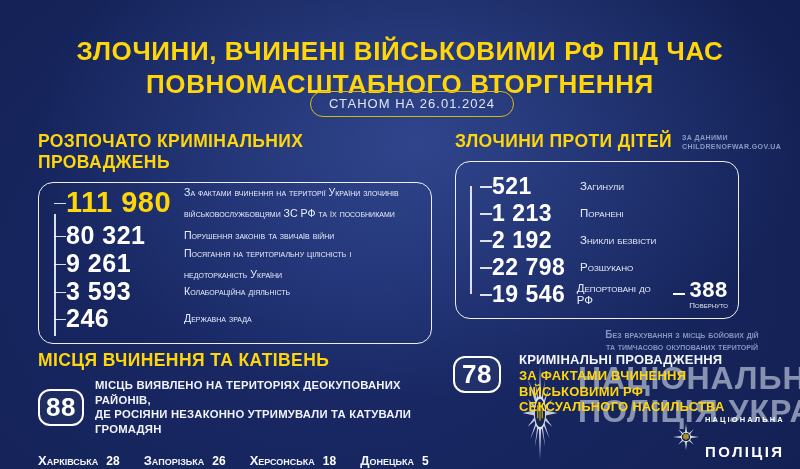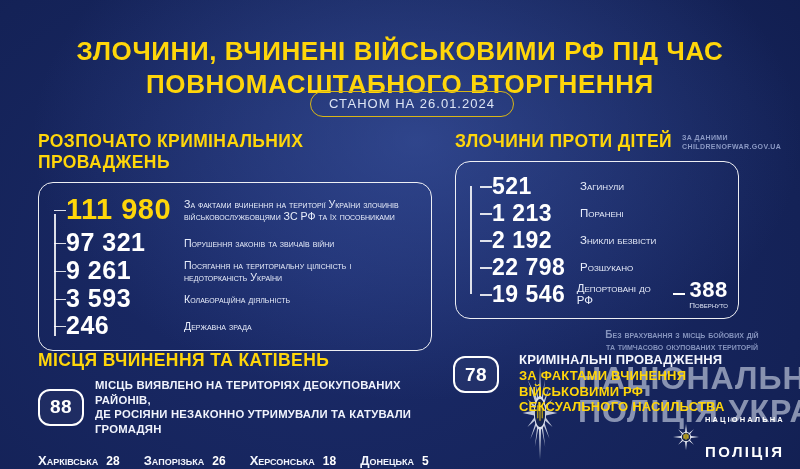--- a/index.html
+++ b/index.html
@@ -36,28 +36,28 @@
     font-weight: 800; color: #fff; letter-spacing: 0.5px; line-height: 1;
   }
   .crime-num::before {
     content: ""; position: absolute; left: -12px; top: 50%; width: 12px; height: 1.5px;
     background: rgba(255,255,255,0.85);
   }
   .crime-label { font-variant: small-caps; color: #e9eefb; font-weight: 500; }
   .num-yellow { color: #ffd60a; }
 
   
-  .box-left { width: 394px; padding: 13px 12px 11px 27px; }
+  .box-left { width: 394px; padding: 6px 12px 11px 27px; }
   .box-left .bracket { left: 15px; top: 31px; height: 122px; }
   .box-left .crime-num { width: 118px; font-size: 25px; }
   .box-left .row-0 { height: 38px; margin-bottom: 6px; }
   .box-left .row-0 .crime-num { font-size: 29px; }
   .box-left .crime-row { height: 27px; }
   .box-left .row-2 { height: 29px; }
-  .box-left .crime-label { font-size: 10.6px; line-height: 12px; }
+  .box-left .crime-label { font-size: 10.6px; line-height: 21px; }
 
   
   .box-right { width: 284px; padding: 11px 10px 10px 36px; }
   .box-right .bracket { left: 14px; top: 24px; height: 108px; }
   .box-right .crime-num { width: 88px; font-size: 23px; }
   .box-right .crime-row { height: 26px; margin-bottom: 1px; }
   .box-right .crime-label { font-size: 11.5px; }
   .dash { width: 13px; height: 1.5px; background: #fff; margin: 0 4px 0 6px; }
   .returned { text-align: center; line-height: 1; }
   .returned-num { font-size: 22px; font-weight: 800; letter-spacing: 0.5px; }
@@ -77,21 +77,21 @@
   .children-note {
     margin-top: 10px; margin-left: 112px; width: 230px; text-align: center;
     font-variant: small-caps; font-size: 10px; line-height: 11.5px; color: #8593bd; font-weight: 600;
   }
 
   
   .stat-badge {
     display: inline-flex; align-items: center; justify-content: center;
     min-width: 46px; height: 37px; padding: 0 7px;
     border: 2.5px solid #fff; border-radius: 12px;
-    font-size: 19px; font-weight: 800; color: #fff; letter-spacing: 0.5px;
+    font-size: 26px; font-weight: 800; color: #fff; letter-spacing: 0.5px;
     background: rgba(255,255,255,0.04);
   }
   .detention-row { display: flex; align-items: center; margin-top: 7px; }
   .detention-desc { margin-left: 11px; font-size: 11.3px; line-height: 14.5px; font-weight: 600; color: #f0f3fc; letter-spacing: 0.2px; }
   .regions { margin-top: 11px; }
   .region-line { display: flex; align-items: center; height: 27px; }
   .region { display: inline-flex; align-items: baseline; margin-right: 24px; }
   .region-name { font-variant: small-caps; font-size: 13px; font-weight: 600; color: #f2f5fd; }
   .region-val { font-size: 12px; font-weight: 800; color: #fff; margin-left: 8px; }
 
@@ -126,21 +126,21 @@
 
   <div class="sec-proceedings">
     <div class="sec-heading">РОЗПОЧАТО КРИМІНАЛЬНИХ ПРОВАДЖЕНЬ</div>
     <div class="stat-box box-left">
       <div class="bracket"></div>
       <div class="crime-row row-0">
         <div class="crime-num num-yellow">111 980</div>
         <div class="crime-label" style="width:220px">За фактами вчинення на території України злочинів військовослужбовцями ЗС РФ та їх пособниками</div>
       </div>
       <div class="crime-row">
-        <div class="crime-num">97 321</div>
+        <div class="crime-num">80 321</div>
         <div class="crime-label">Порушення законів та звичаїв війни</div>
       </div>
       <div class="crime-row row-2">
         <div class="crime-num">9 261</div>
         <div class="crime-label" style="width:225px">Посягання на територіальну цілісність і недоторканість України</div>
       </div>
       <div class="crime-row">
         <div class="crime-num">3 593</div>
         <div class="crime-label">Колабораційна діяльність</div>
       </div>

